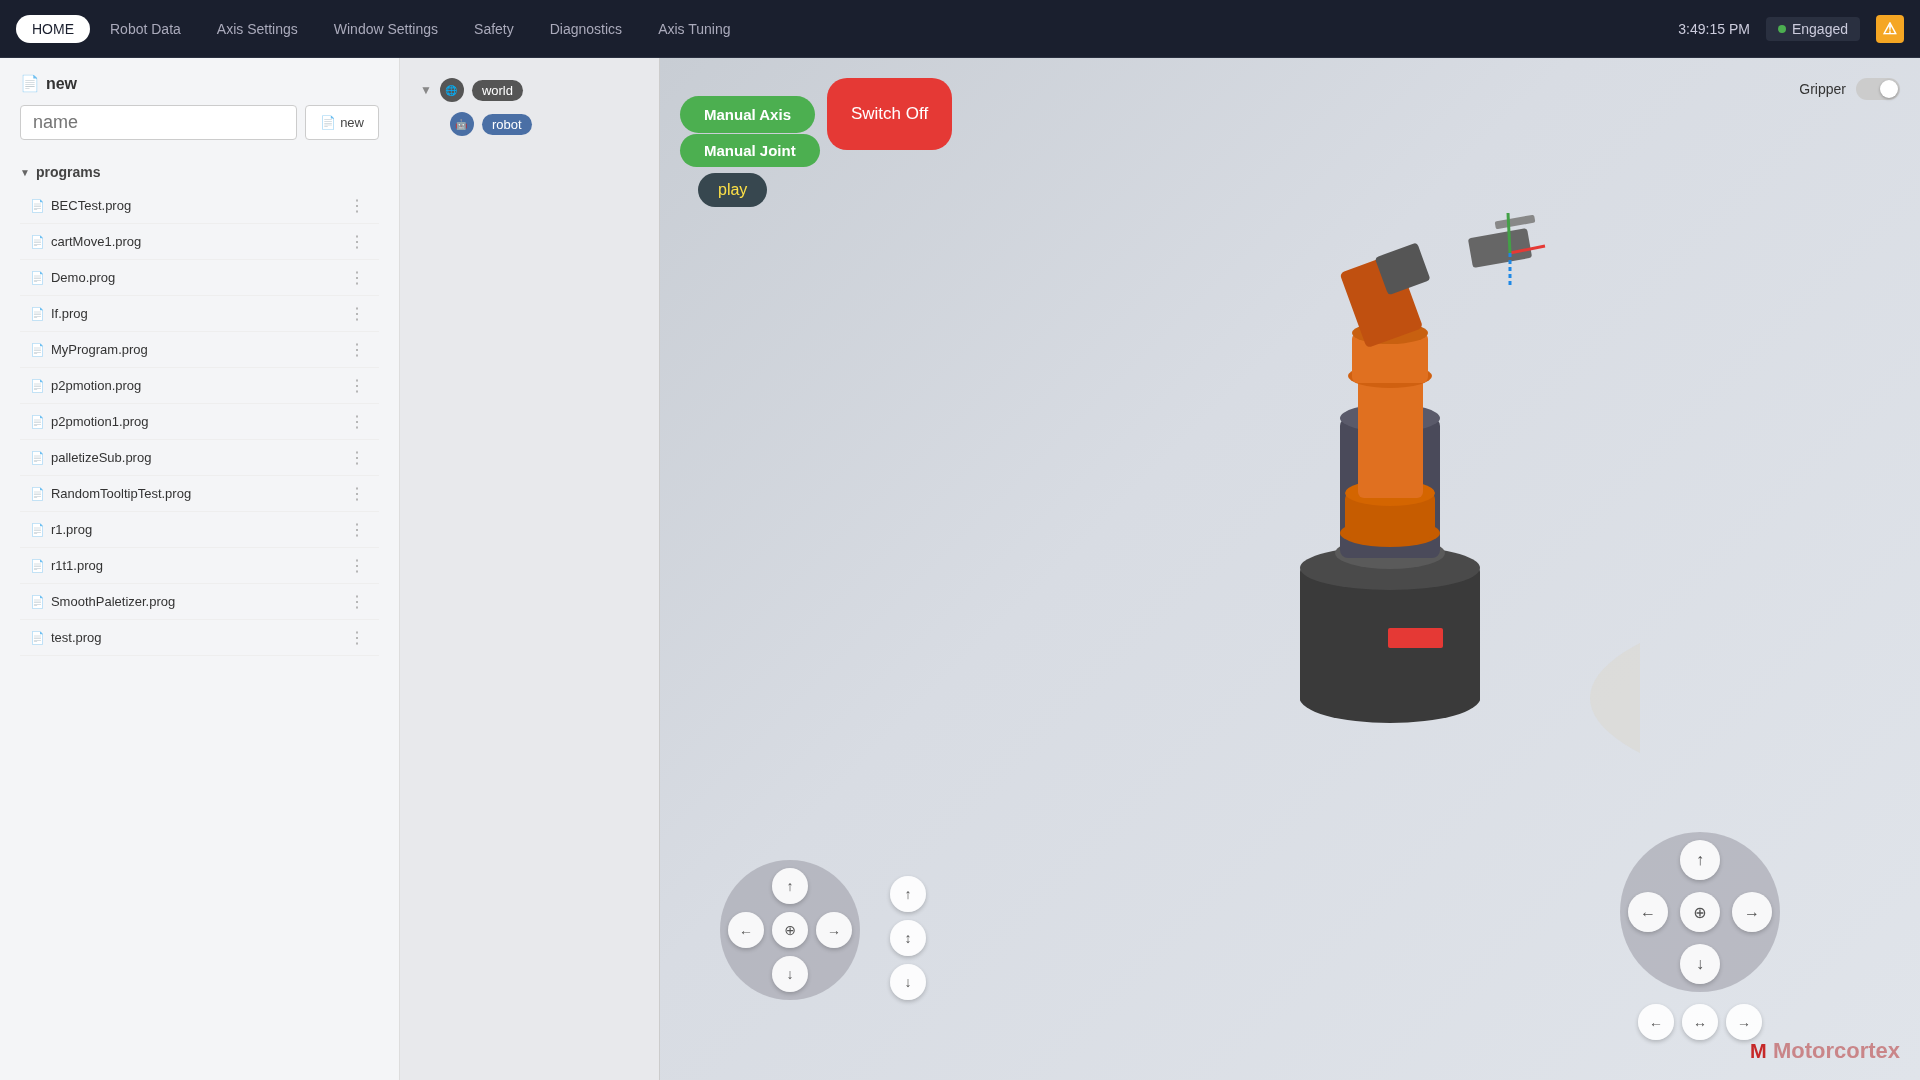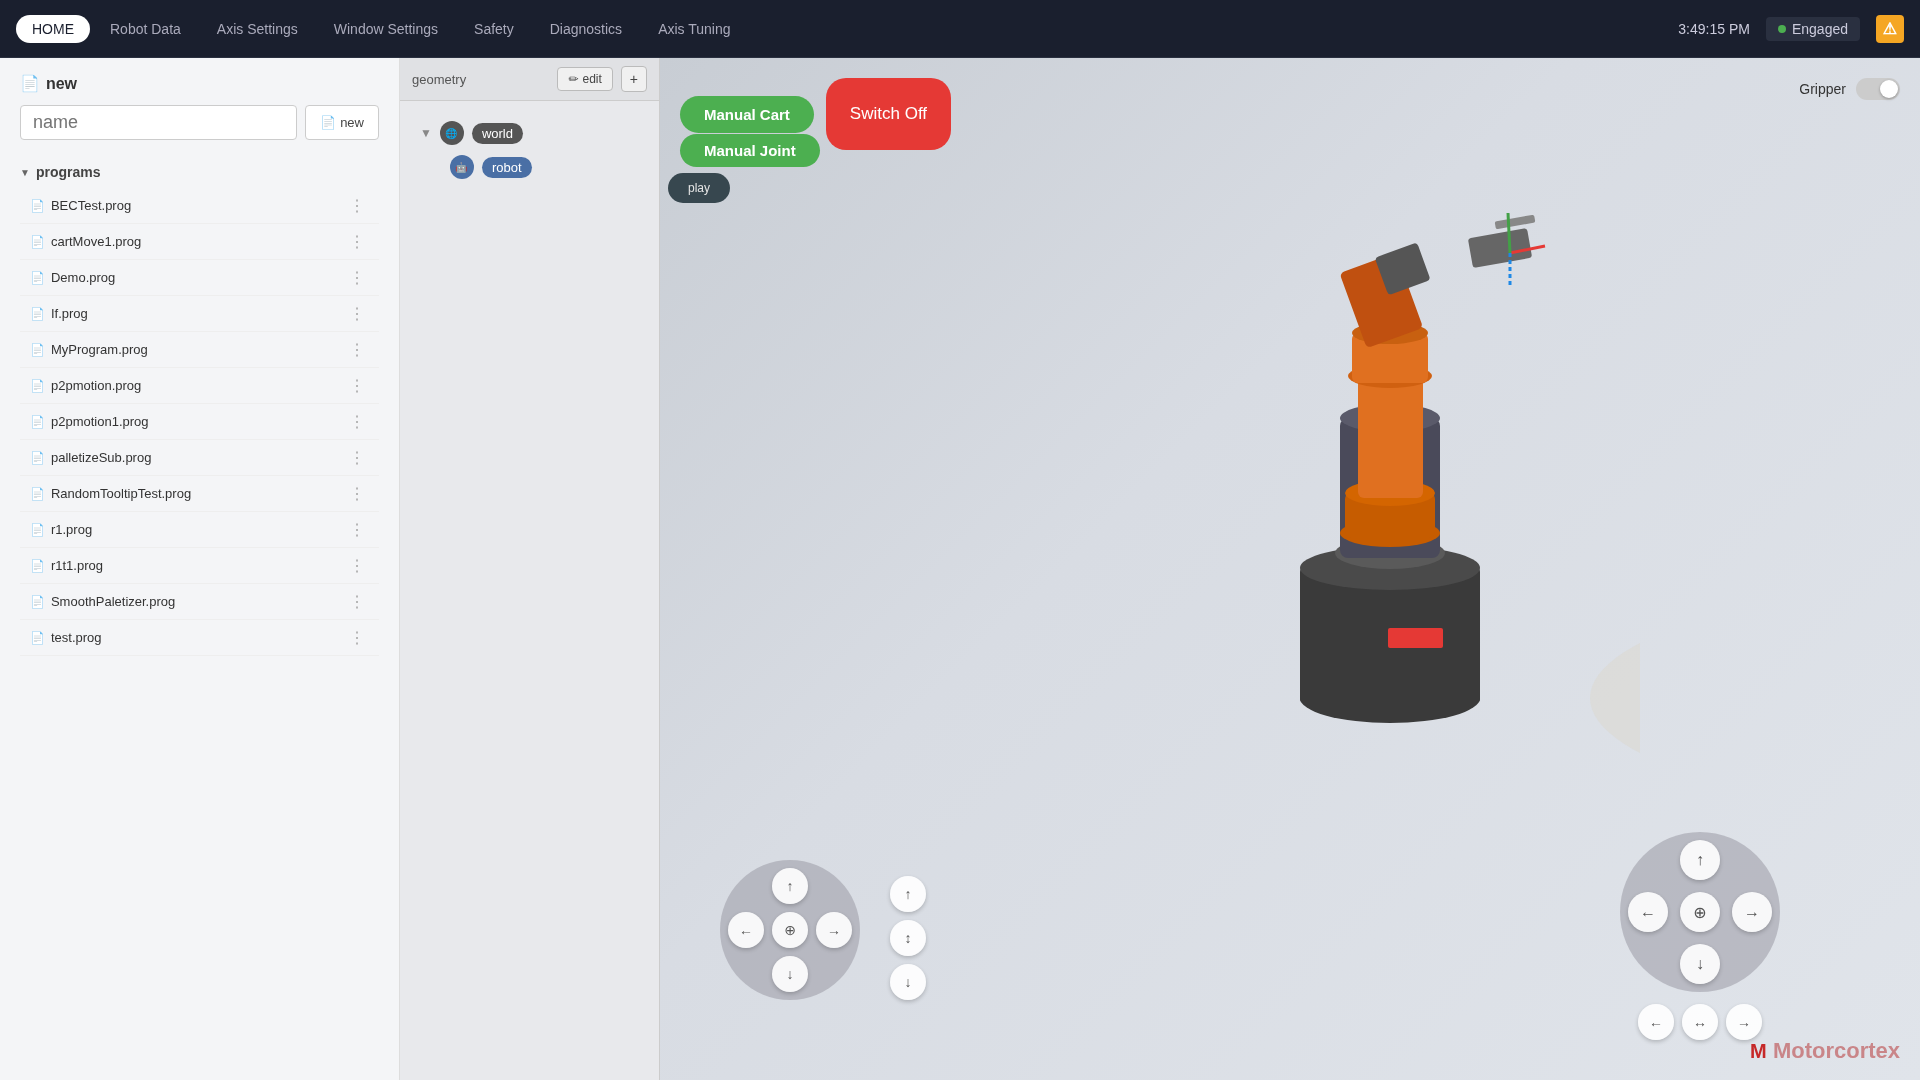--- a/index.html
+++ b/index.html
@@ -52,21 +52,21 @@
     .viewport { flex: 1; position: relative; background: linear-gradient(135deg, #c8cdd4 0%, #d8dce3 40%, #e0e4ea 100%); overflow: hidden; }
 
     
     .ctrl-bar { position: absolute; top: 20px; left: 20px; display: flex; gap: 12px; align-items: center; }
     .btn-manual-cart { background: #4caf50; color: #fff; border: none; border-radius: 20px; padding: 10px 24px; font-size: 15px; font-weight: 600; cursor: pointer; }
     .btn-switch-off { background: #e53935; color: #fff; border: none; border-radius: 20px; padding: 26px 24px; font-size: 17px; font-weight: 400; cursor: pointer; }
     .gripper-row { display: flex; align-items: center; gap: 10px; color: #333; font-size: 14px; position: absolute; top: 20px; right: 20px; }
     .toggle-switch { width: 44px; height: 22px; background: #ccc; border-radius: 11px; position: relative; cursor: pointer; }
     .toggle-switch .knob { width: 18px; height: 18px; background: #fff; border-radius: 50%; position: absolute; top: 2px; right: 2px; box-shadow: 0 1px 3px rgba(0,0,0,0.3); }
     .btn-manual-joint { background: #4caf50; color: #fff; border: none; border-radius: 20px; padding: 8px 24px; font-size: 15px; font-weight: 600; cursor: pointer; position: absolute; top: 76px; left: 20px; }
-    .btn-play { background: #37474f; color: #e5e5e5; border: none; border-radius: 20px; padding: 8px 20px; font-size: 12px; cursor: pointer; position: absolute; top: 115px; left: 8px; }
+    .btn-play { background: #37474f; color: #fde047; border: none; border-radius: 20px; padding: 8px 20px; font-size: 16px; cursor: pointer; position: absolute; top: 115px; left: 38px; }
 
     
     .robot-3d { position: absolute; top: 80px; left: 50%; transform: translateX(-30%); width: 500px; height: 650px; }
     .robot-svg { width: 100%; height: 100%; }
 
     
     .mc-logo { position: absolute; bottom: 16px; right: 20px; font-size: 22px; font-weight: 700; color: rgba(180,40,40,0.8); }
     .mc-logo span { color: rgba(180,40,40,0.5); }
 
     
@@ -225,45 +225,37 @@
               <span class="prog-icon">📄</span>
               <span>test.prog</span>
             </div>
           <span class="prog-menu">⋮</span>
         </div>
       </div>
     </div>
   </div>
 
   <div class="mid-panel">
-    <div class="mid-toolbar">
-      <span class="mid-toolbar-label">geometry</span>
-      <button class="mid-edit-btn">
-        <span>✏</span>
-        <span>edit</span>
-      </button>
-      <button class="mid-add-btn">+</button>
-    </div>
     <div class="mid-content">
       <div class="tree-node">
         <span style="color:#888; font-size:12px;">▼</span>
         <div class="tree-icon-world">🌐</div>
         <span class="tree-label world">world</span>
       </div>
       <div class="tree-node tree-child">
         <div class="tree-icon-robot">🤖</div>
         <span class="tree-label robot">robot</span>
       </div>
     </div>
   </div>
 
   <div class="viewport">
 
     <div class="ctrl-bar">
-      <button class="btn-manual-cart">Manual Cart</button>
+      <button class="btn-manual-cart">Manual Axis</button>
       <button class="btn-switch-off">Switch Off</button>
     </div>
 
     <button class="btn-manual-joint">Manual Joint</button>
     <button class="btn-play">play</button>
 
     <div class="gripper-row">
       <span>Gripper</span>
       <div class="toggle-switch">
         <div class="knob"></div>

